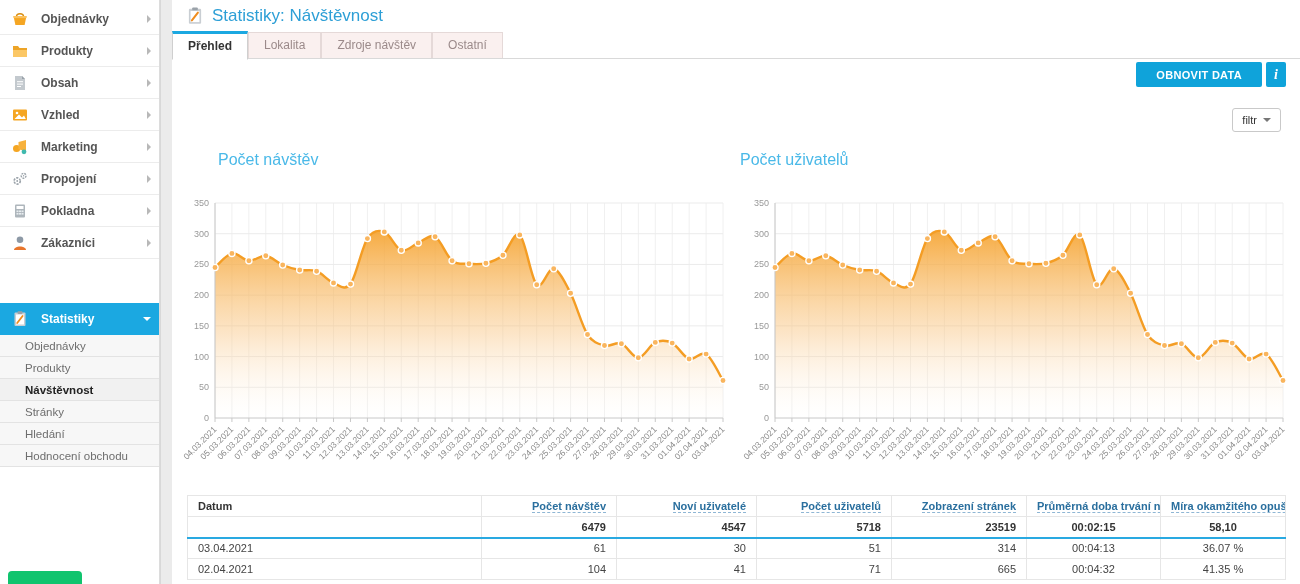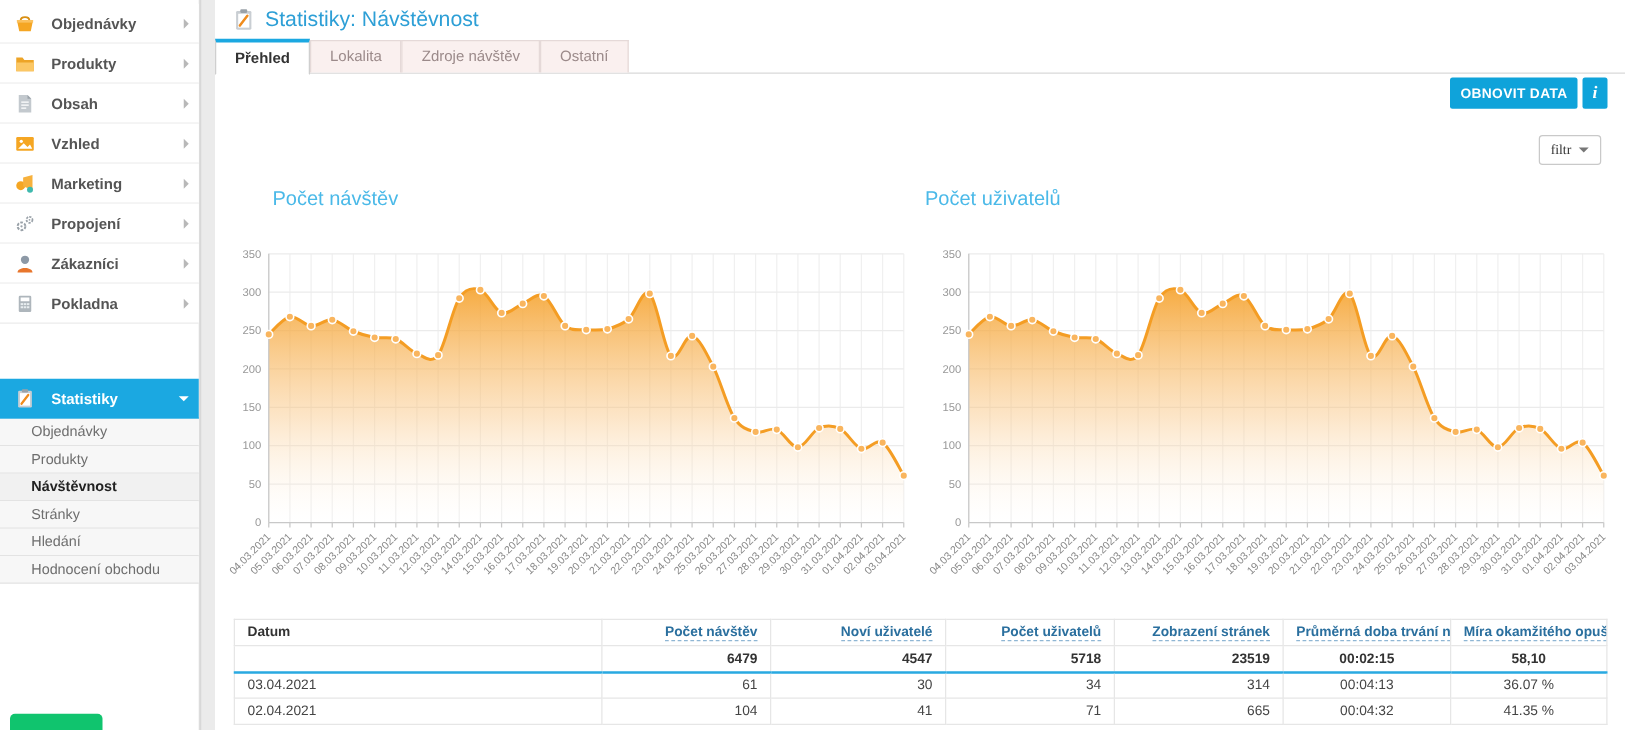--- a/index.html
+++ b/index.html
@@ -38,29 +38,29 @@
   #page-title{font-size:17px;color:#2d9fd6;}
   
   #tabbar{position:absolute;left:0;top:31px;width:1140px;height:28px;
     border-bottom:1px solid #d9d9d9;display:flex;align-items:center;box-sizing:border-box;}
   .tab{box-sizing:border-box;height:26px;padding:0 15px;display:flex;align-items:center;
     font-size:12px;color:#9b8a8a;background:#faf0ef;border:1px solid #e5d9d8;border-bottom:none;
     margin-right:0;cursor:pointer;}
   .tab.active{height:29px;background:#fff;border:1px solid #cfcfcf;border-top:3px solid #1ba8e1;
     border-bottom:1px solid #fff;margin-bottom:-1px;color:#333;font-weight:bold;}
   
-  #refresh-btn{position:absolute;right:38px;top:62px;height:25px;padding:0 8px;
+  #refresh-btn{position:absolute;right:38px;top:62px;height:25px;padding:0 20px;
     background:#0fa3da;color:#fff;font-size:11px;font-weight:bold;letter-spacing:.3px;
     border-radius:2px;display:flex;align-items:center;cursor:pointer;}
   #info-btn{position:absolute;right:14px;top:62px;width:20px;height:25px;background:#0fa3da;
     color:#fff;border-radius:2px;display:flex;align-items:center;justify-content:center;
     font-family:"Liberation Serif",serif;font-style:italic;font-weight:bold;font-size:14px;cursor:pointer;}
   #filter-btn{position:absolute;right:19px;top:108px;height:22px;padding:0 9px;
     background:#fff;border:1px solid #c9c9c9;border-radius:3px;font-size:11px;color:#333;
-    display:flex;align-items:center;gap:6px;cursor:pointer;font-family:Liberation Serif, serif;}
+    display:flex;align-items:center;gap:6px;cursor:pointer;}
   .caret-g{width:0;height:0;border-top:4px solid #777;border-left:4px solid transparent;
     border-right:4px solid transparent;}
   
   .chart-title{position:absolute;top:151px;font-size:16px;color:#4ab9e8;}
   #chart1-title{left:46px;} #chart2-title{left:568px;}
   .chart-svg{position:absolute;top:196px;}
   #chart1{left:5px;} #chart2{left:565px;}
   
   #stats-table{position:absolute;left:15px;top:495px;width:1098px;border-collapse:collapse;
     table-layout:fixed;font-size:11px;color:#444;}
@@ -140,43 +140,43 @@
           <circle cx="6.2" cy="11" r="0.9" fill="#9aa2a9"></circle>
           <circle cx="12.6" cy="5.8" r="0.7" fill="#9aa2a9"></circle>
         </svg>
       </span>
       <span class="lbl">Propojení</span>
       <span class="arr-r"></span>
     </div>
     <div class="s-item">
       <span class="ico">
         <svg width="18" height="18" viewBox="0 0 18 18">
-          <circle cx="9" cy="5.8" r="3.3" fill="#8d99a6"></circle>
-          <path d="M3 16 C3 11.2 15 11.2 15 16 Z" fill="#e8762d"></path>
-        </svg>
-      </span>
-      <span class="lbl">Zákazníci</span>
-      <span class="arr-r"></span>
-    </div>
-    <div class="s-item">
-      <span class="ico">
-        <svg width="18" height="18" viewBox="0 0 18 18">
           <rect x="4" y="2.5" width="10" height="13" rx="1" fill="#aeb6bc"></rect>
           <rect x="5.5" y="4" width="7" height="3" fill="#fff"></rect>
           <g fill="#e8edf0">
             <rect x="5.5" y="8.5" width="2" height="1.6"></rect>
             <rect x="8" y="8.5" width="2" height="1.6"></rect>
             <rect x="10.5" y="8.5" width="2" height="1.6"></rect>
             <rect x="5.5" y="11" width="2" height="1.6"></rect>
             <rect x="8" y="11" width="2" height="1.6"></rect>
             <rect x="10.5" y="11" width="2" height="1.6"></rect>
           </g>
         </svg>
       </span>
       <span class="lbl">Pokladna</span>
+      <span class="arr-r"></span>
+    </div>
+    <div class="s-item">
+      <span class="ico">
+        <svg width="18" height="18" viewBox="0 0 18 18">
+          <circle cx="9" cy="5.8" r="3.3" fill="#8d99a6"></circle>
+          <path d="M3 16 C3 11.2 15 11.2 15 16 Z" fill="#e8762d"></path>
+        </svg>
+      </span>
+      <span class="lbl">Zákazníci</span>
       <span class="arr-r"></span>
     </div>
     <div class="s-item active">
       <span class="ico">
         <svg width="18" height="18" viewBox="0 0 18 18">
           <rect x="3.5" y="2.5" width="11" height="13.5" rx="1" fill="#c9ced3"></rect>
           <rect x="5" y="4.5" width="8" height="10" fill="#fff"></rect>
           <rect x="6.5" y="1.3" width="5" height="2.6" rx="0.8" fill="#9aa2a9"></rect>
           <line x1="6.2" y1="13" x2="11.6" y2="6" stroke="#f08c1d" stroke-width="1.8" stroke-linecap="round"></line>
         </svg>
@@ -545,21 +545,21 @@
           <td class="ar">4547</td>
           <td class="ar">5718</td>
           <td class="ar">23519</td>
           <td class="ac">00:02:15</td>
           <td class="ac">58,10</td>
         </tr>
         <tr>
           <td class="al">03.04.2021</td>
           <td class="ar">61</td>
           <td class="ar">30</td>
-          <td class="ar">34</td>
+          <td class="ar">51</td>
           <td class="ar">314</td>
           <td class="ac">00:04:13</td>
           <td class="ac">36.07 %</td>
         </tr>
         <tr>
           <td class="al">02.04.2021</td>
           <td class="ar">104</td>
           <td class="ar">41</td>
           <td class="ar">71</td>
           <td class="ar">665</td>

